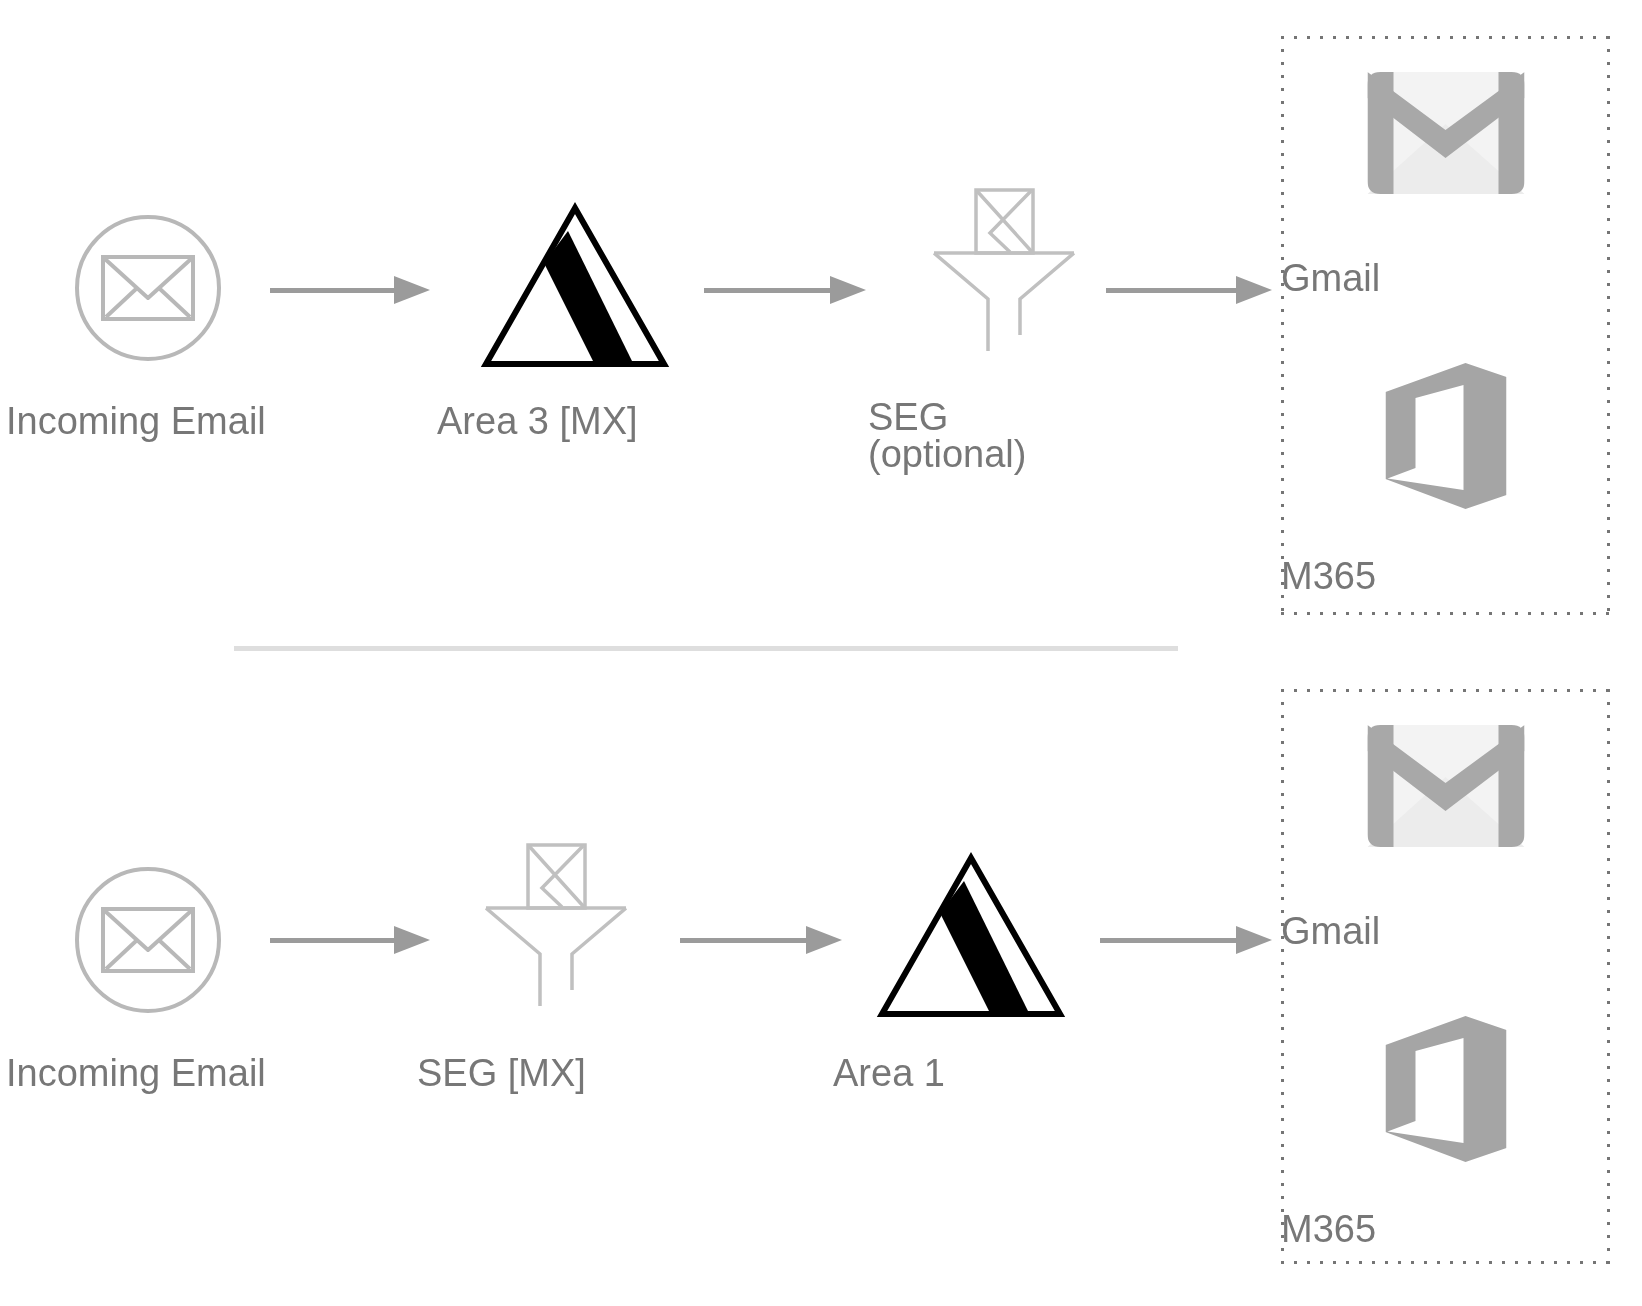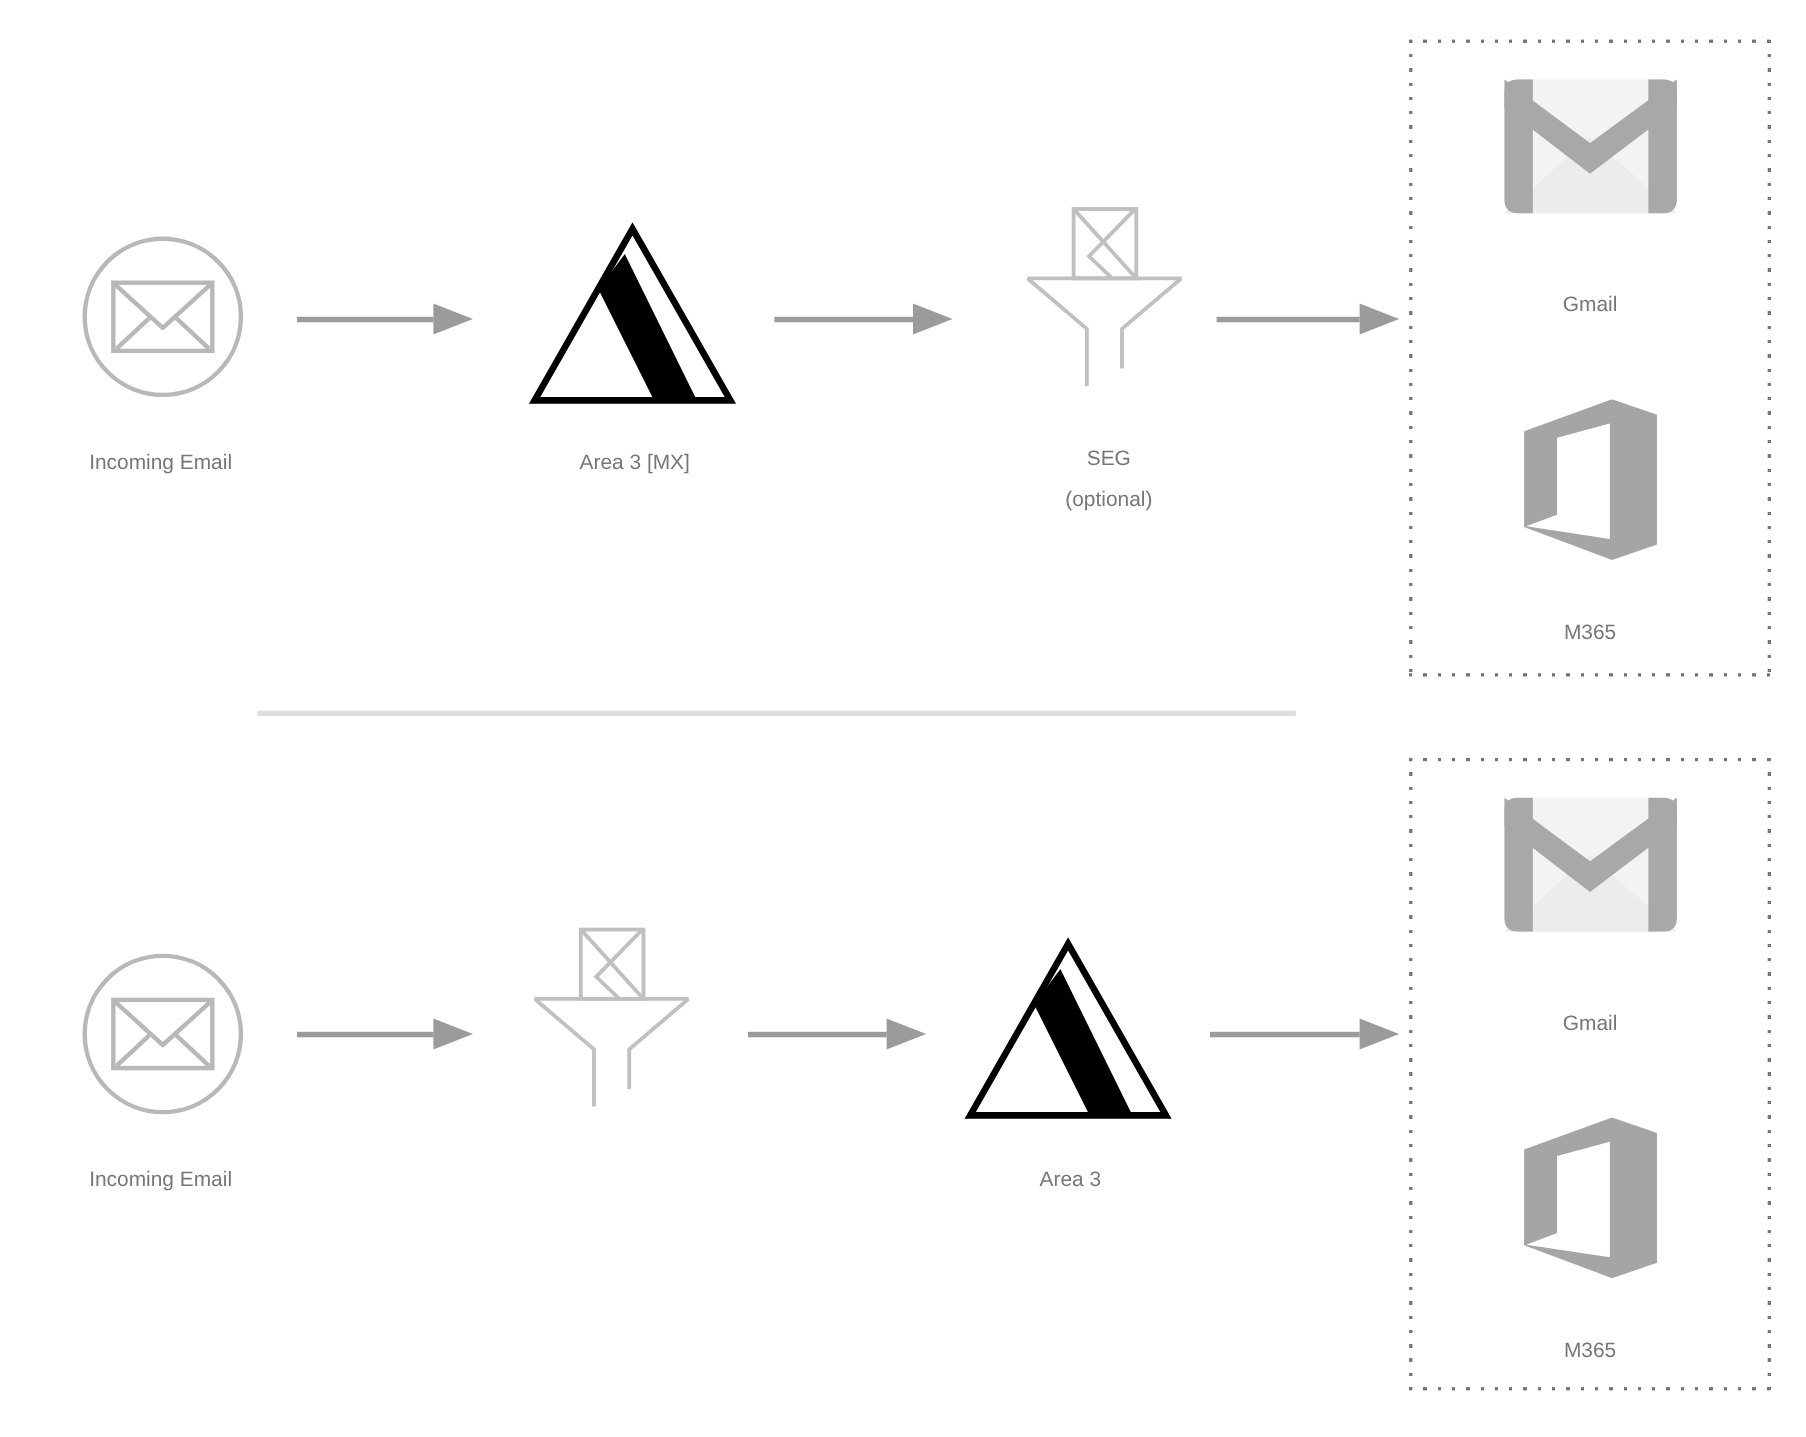--- a/index.html
+++ b/index.html
@@ -1,22 +1,22 @@
 <!DOCTYPE html>
 <html><head>
 <meta charset="utf-8">
 <style>
   html,body { margin:0; padding:0; background:#ffffff; }
   .canvas {
     position:relative; width:1642px; height:1306px; background:#ffffff;
     font-family:"Liberation Sans", sans-serif; overflow:hidden;
   }
   .lbl {
-    position:absolute; color:#777777; font-size:19px; line-height:36px;
-    text-align:center; white-space:pre-line;
+    position:absolute; color:#777777; font-size:38px; line-height:36px;
+    white-space:pre-line;
   }
   .icon { position:absolute; }
   
   .arrow { position:absolute; display:flex; align-items:center; height:30px; }
   .arrow .shaft { flex:1 1 auto; height:5px; background:#9b9b9b; }
   .arrow .head {
     width:0; height:0; flex:0 0 auto;
     border-left:36px solid #9b9b9b;
     border-top:14px solid transparent;
     border-bottom:14px solid transparent;
@@ -139,31 +139,32 @@
     <div class="head"></div>
   </div>
 
   <svg id="r2-funnel" class="icon" width="142" height="165" viewBox="0 0 142 165">
     <rect x="43" y="2" width="57" height="63" fill="none" stroke="#c0c0c0" stroke-width="3.5"></rect>
     <path d="M44,3 L99,64 M98,3 L57,45 L77,64" fill="none" stroke="#c0c0c0" stroke-width="3.5"></path>
     <path d="M1,65 L141,65" fill="none" stroke="#c0c0c0" stroke-width="3.5"></path>
     <path d="M1,65 L55,111 L55,163" fill="none" stroke="#c0c0c0" stroke-width="3.5"></path>
     <path d="M141,65 L87,111 L87,147" fill="none" stroke="#c0c0c0" stroke-width="3.5"></path>
   </svg>
+  <div id="r2-seg-lbl" class="lbl">SEG [MX]</div>
 
   <div id="r2-a2" class="arrow">
     <div class="shaft"></div>
     <div class="head"></div>
   </div>
 
   <svg id="r2-tri" class="icon" width="190" height="170" viewBox="0 0 190 170">
     <polygon points="95,7 184,163 6,163" fill="#ffffff" stroke="#000000" stroke-width="6" stroke-linejoin="miter"></polygon>
     <polygon points="64,62 88,30 152,160 113,160" fill="#000000"></polygon>
   </svg>
-  <div id="r2-tri-lbl" class="lbl">Area 3</div>
+  <div id="r2-tri-lbl" class="lbl">Area 1</div>
 
   <div id="r2-a3" class="arrow">
     <div class="shaft"></div>
     <div class="head"></div>
   </div>
 
   <div id="box2" class="destbox">
     <svg class="icon gmail-ico" width="157" height="122" viewBox="0 0 157 122">
       <rect x="0" y="0" width="157" height="122" rx="13" fill="#f3f3f3"></rect>
       <polygon points="0,122 78,52 157,122" fill="#ececec"></polygon>

